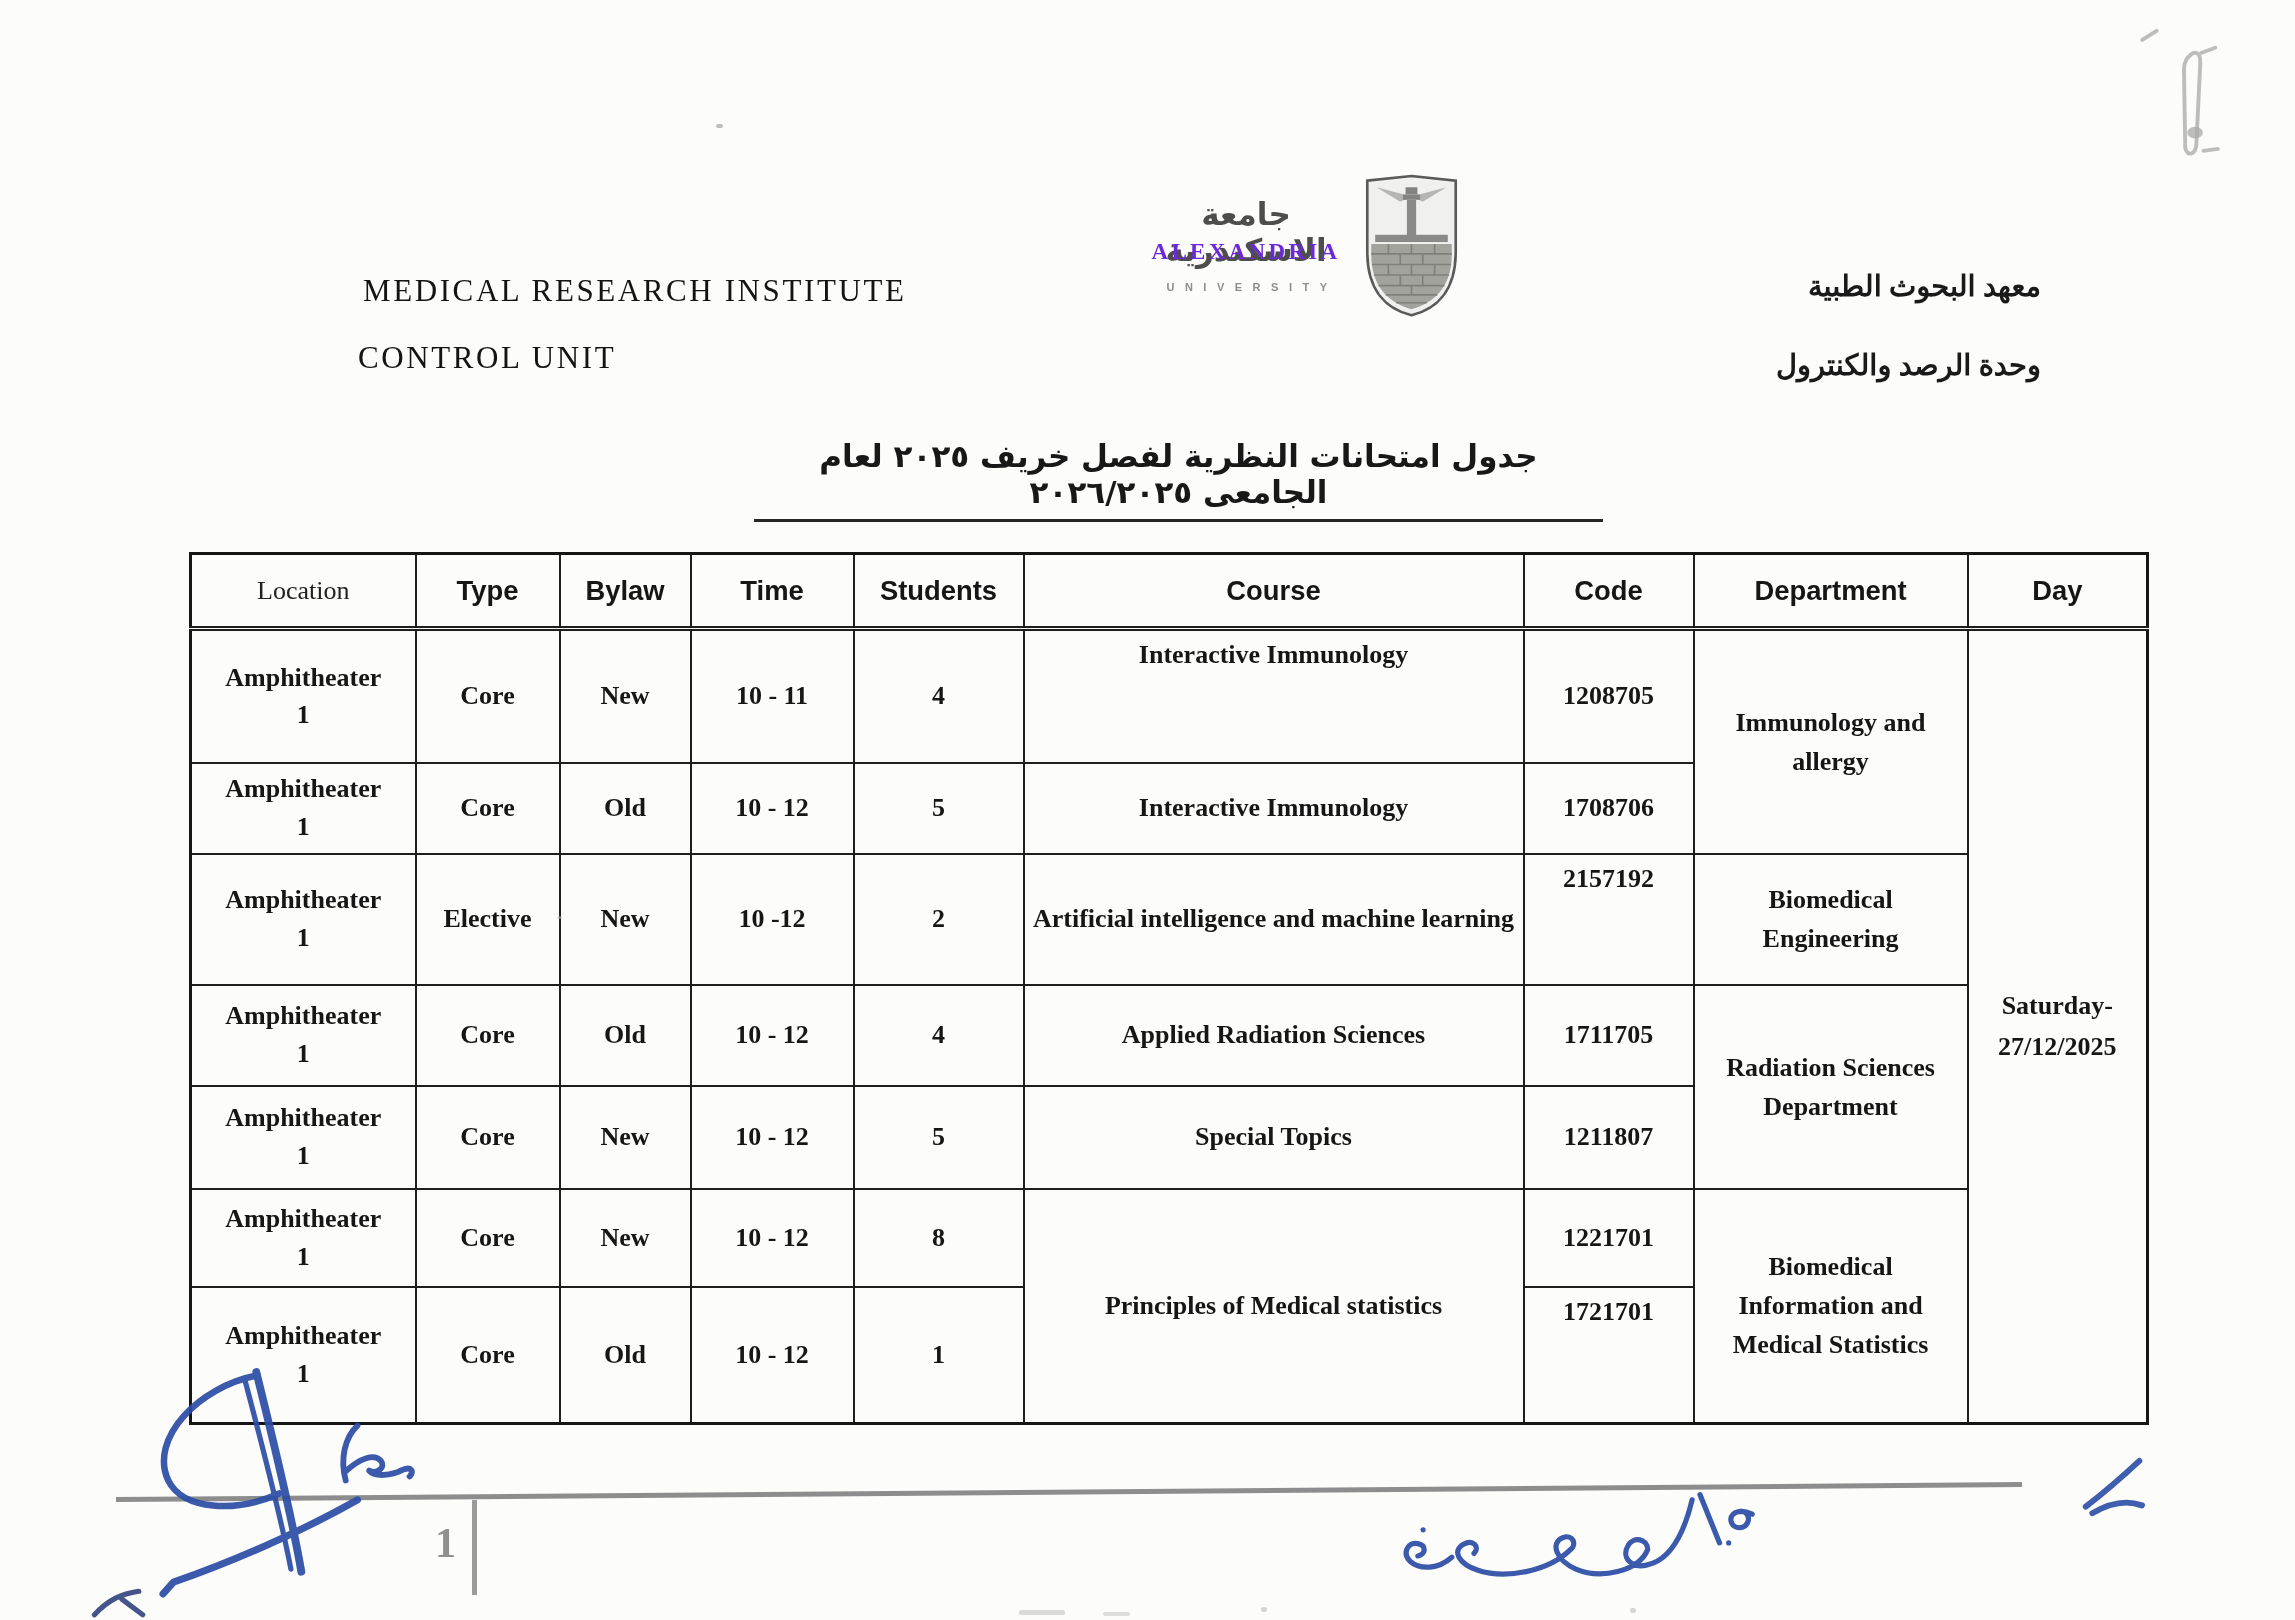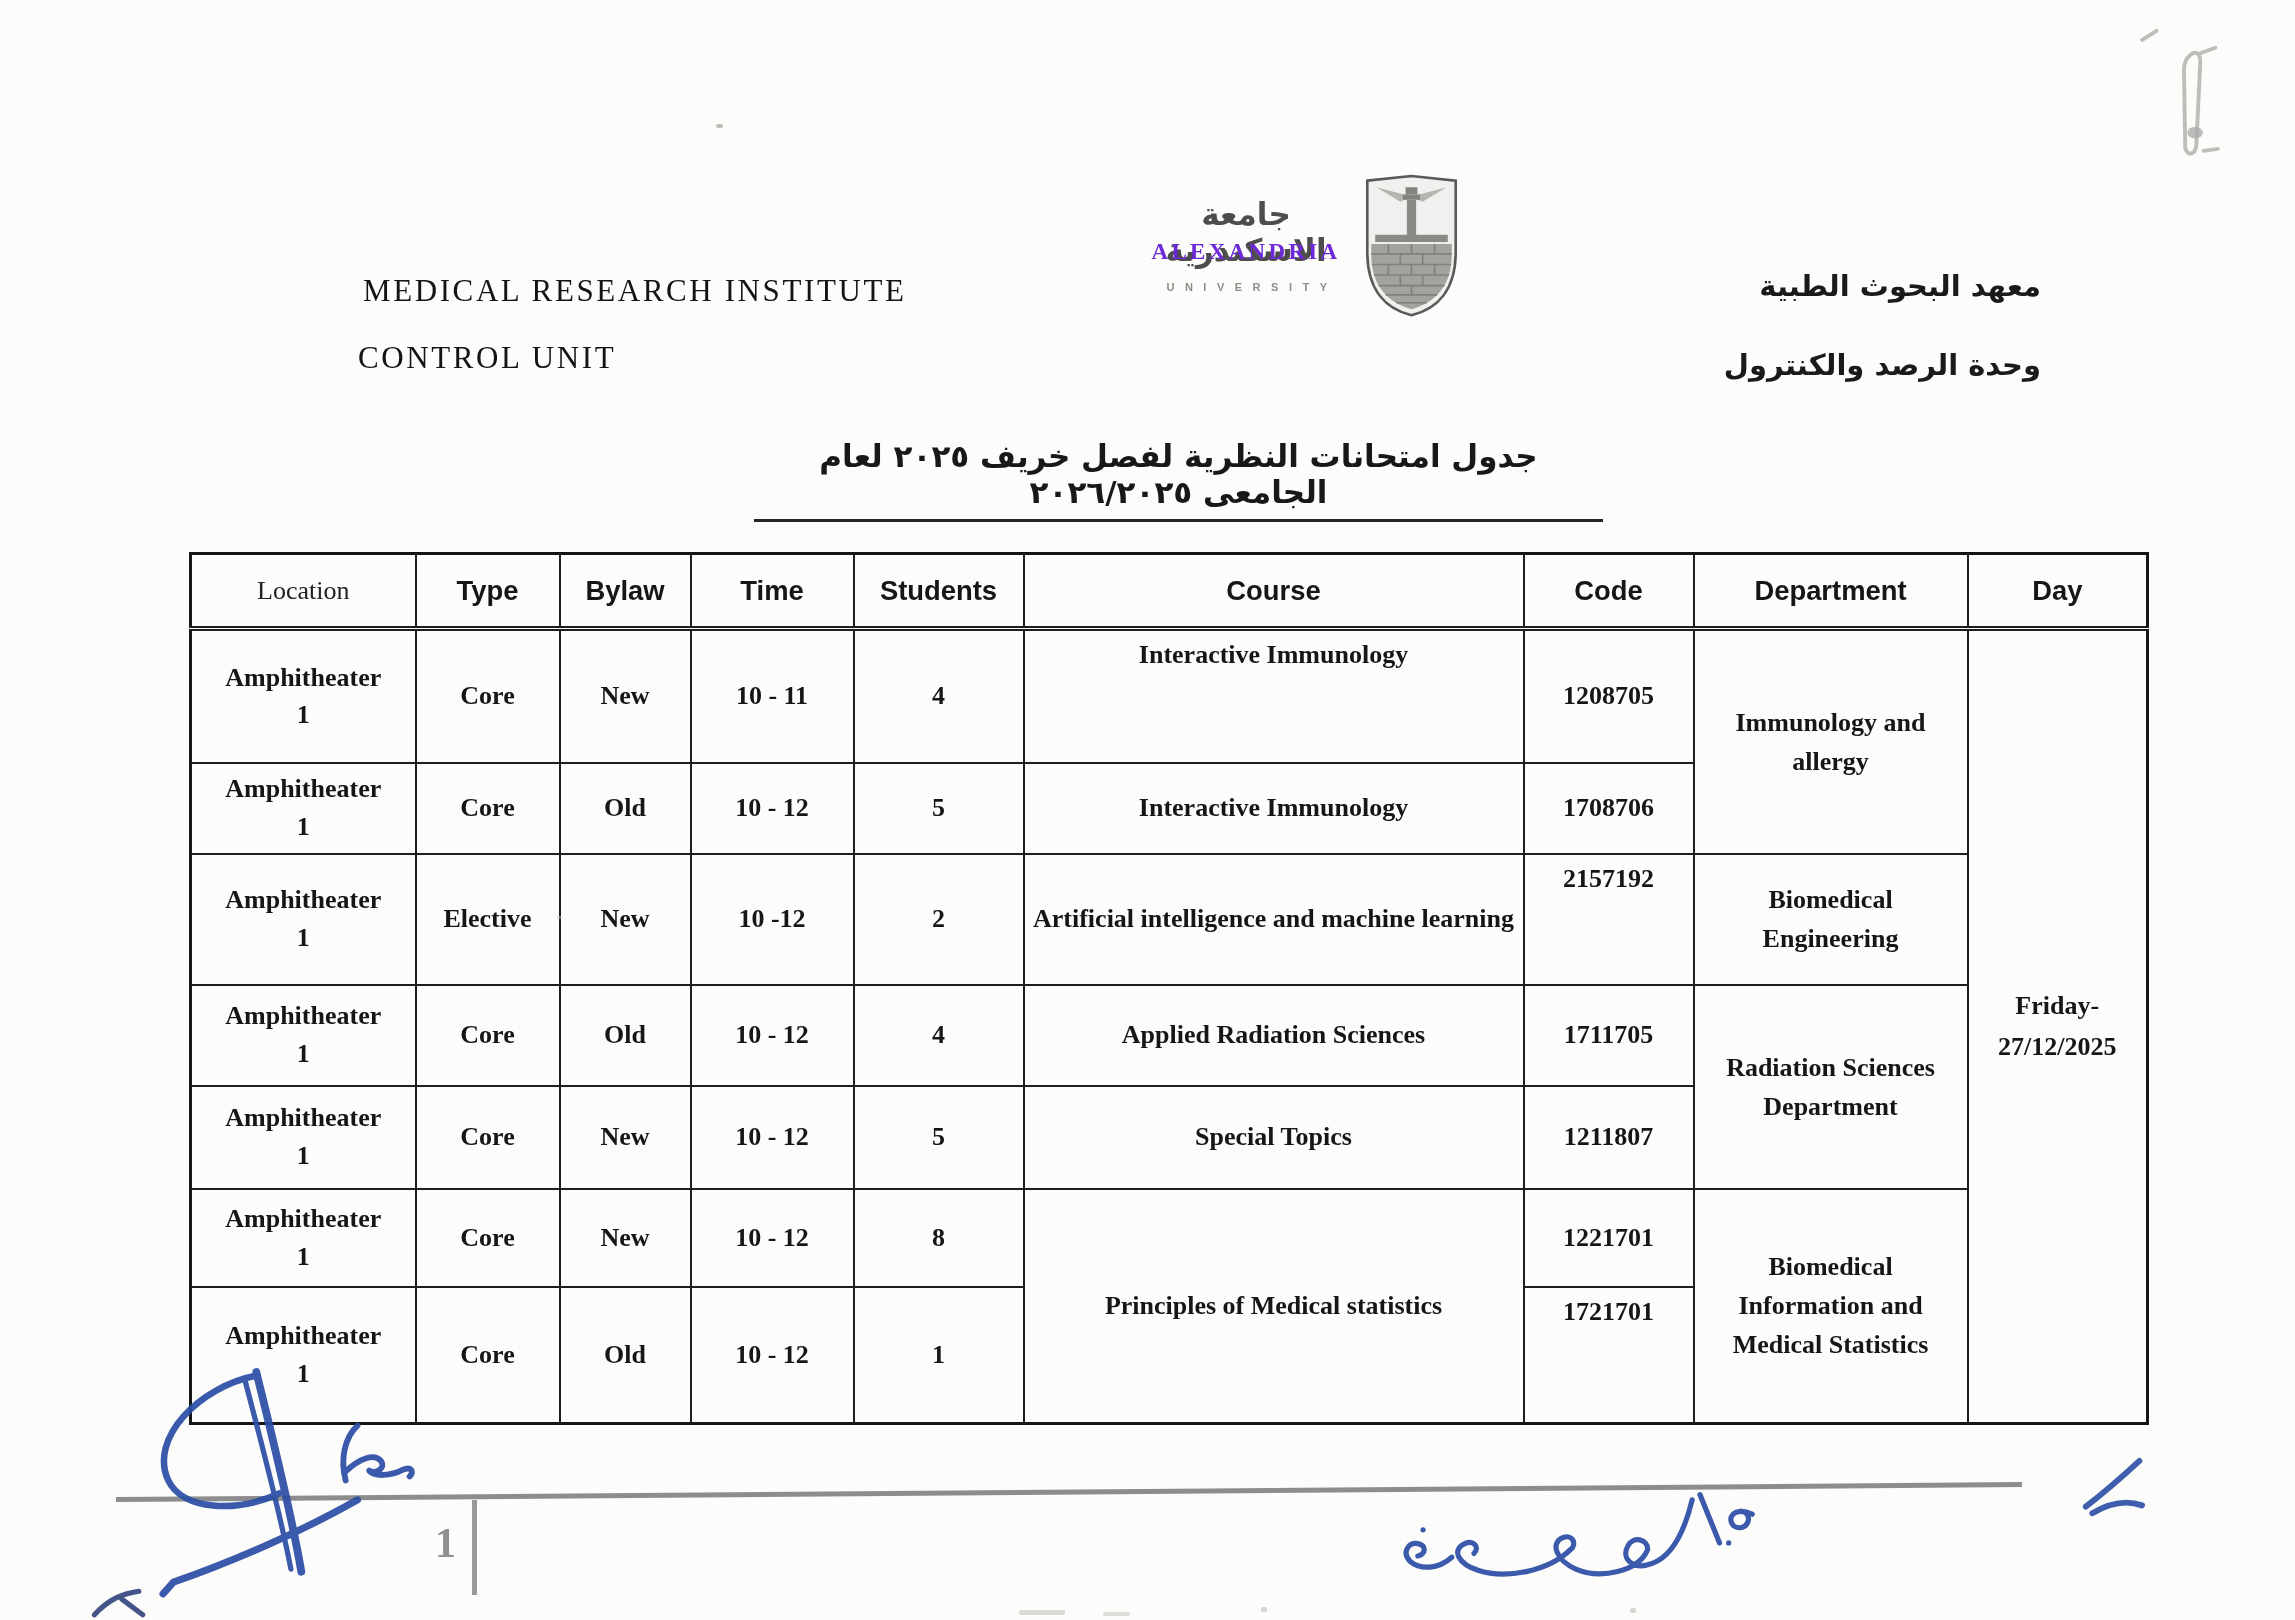--- a/index.html
+++ b/index.html
@@ -4,21 +4,21 @@
 <style>
   html,body{margin:0;padding:0;background:#e9e9e9;}
   #page{position:relative;width:2295px;height:1621px;background:#fcfcfb;overflow:hidden;
         font-family:"Liberation Serif",serif;color:#161616;}
 
   
   .en-head{position:absolute;font-weight:normal;letter-spacing:2.6px;font-size:31px;color:#141414;white-space:nowrap;}
   #inst-en1{left:363px;top:273px;}
   #inst-en2{left:358px;top:340px;}
   .ar{font-family:"DejaVu Sans",sans-serif;direction:rtl;}
-  .ar-head{position:absolute;right:254px;font-weight:bold;font-size:29px;color:#1a1a1a;text-align:right;white-space:nowrap;}
+  .ar-head{position:absolute;right:254px;font-weight:bold;font-size:29px;color:#1a1a1a;text-align:right;white-space:nowrap;font-family:Liberation Serif, serif;}
   #inst-ar1{top:269px;}
   #inst-ar2{top:348px;}
 
   
   #logo-arabic{position:absolute;left:1138px;top:196px;width:216px;text-align:center;
                font-size:31px;font-weight:bold;color:#4d4d4b;}
   #logo-name{position:absolute;left:1138px;top:239px;width:216px;text-align:center;
              font-size:23px;font-weight:bold;letter-spacing:3.3px;color:#6d28d9;font-family:"Liberation Serif",serif;}
   #logo-subname{position:absolute;left:1144px;top:281px;width:216px;text-align:center;
              font-size:11px;font-weight:bold;letter-spacing:10.5px;color:#8d8d8a;font-family:"Liberation Sans",sans-serif;}
@@ -122,21 +122,21 @@
       <td>Core</td>
       <td>New</td>
       <td>10 - 11</td>
       <td>4</td>
       <td class="va-top">Interactive Immunology</td>
       <td>1208705</td>
       <td rowspan="2">
             <div class="dept">Immunology and allergy</div>
           </td>
       <td rowspan="7" class="day-cell">
-        <div>Friday-</div>
+        <div>Saturday-</div>
         <div>27/12/2025</div>
       </td>
     </tr>
     <tr style="height:91px;">
       <td>
             <div class="loc">Amphitheater 1</div>
           </td>
       <td>Core</td>
       <td>Old</td>
       <td>10 - 12</td>

